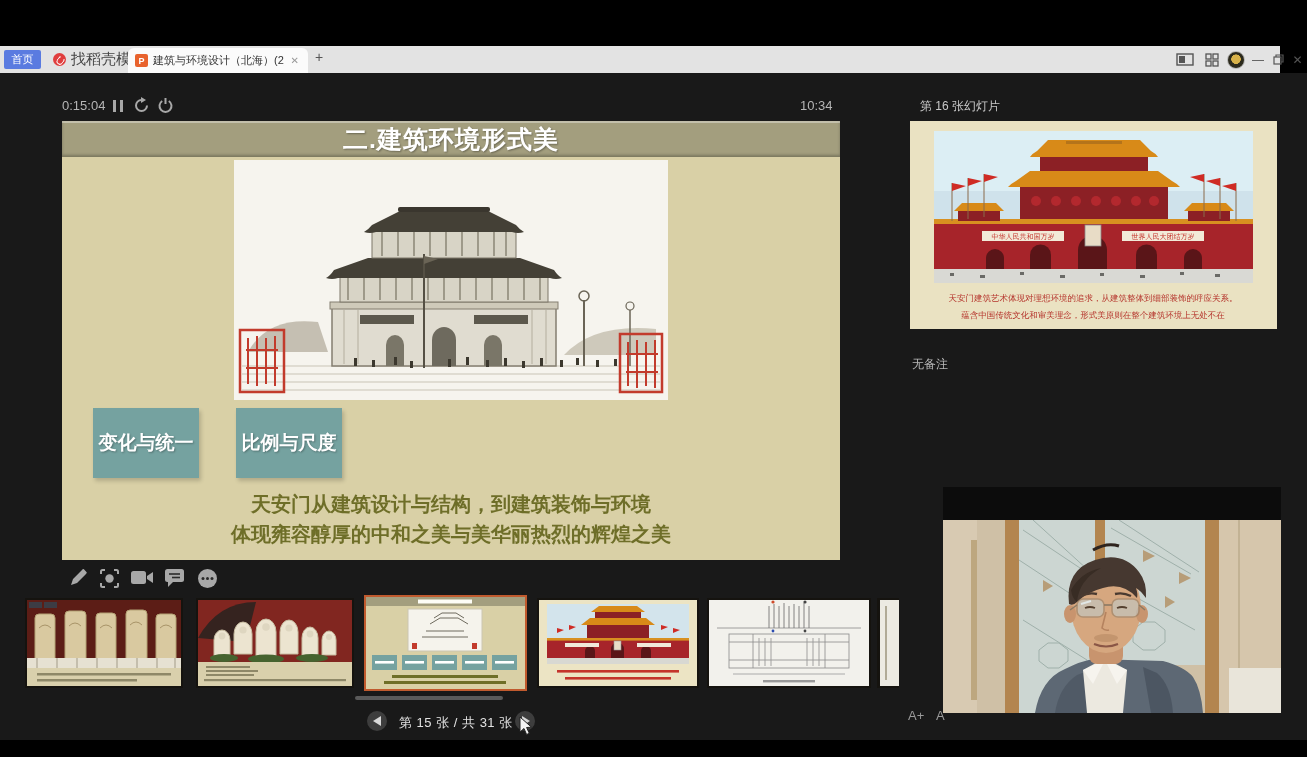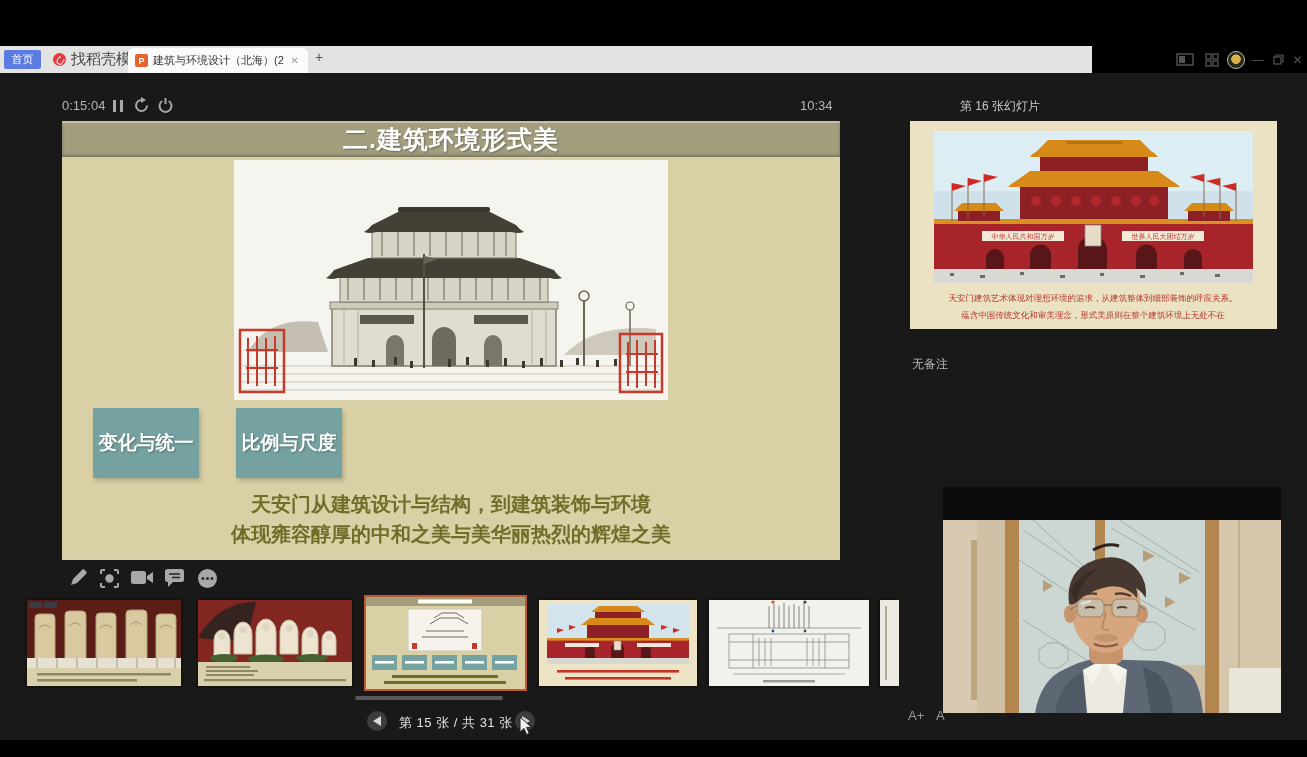--- a/index.html
+++ b/index.html
@@ -2,21 +2,21 @@
 <html><head>
 <meta charset="utf-8">
 <style>
   * { margin:0; padding:0; box-sizing:border-box; }
   html,body { background:#000; }
   #stage {
     position:relative; width:1307px; height:757px; overflow:hidden;
     background:#000; font-family:"Liberation Sans", sans-serif;
   }
   
-  .tabbar { position:absolute; left:0; top:46px; width:1092px; height:27px; background:#e3e3e3;text-decoration:underline; }
+  .tabbar { position:absolute; left:0; top:46px; width:1280px; height:27px; background:#e3e3e3;text-decoration:underline; }
   .tab-home { position:absolute; left:4px; top:4px; width:37px; height:19px; background:#5a7be0;
     color:#fff; font-size:11px; display:flex; align-items:center; justify-content:center; border-radius:2px; }
   .tab-docer { position:absolute; left:47px; top:4px; height:19px; display:flex; align-items:center; gap:5px;
     font-size:15px; color:#444; padding:0 6px; }
   .docer-ic { width:13px; height:13px; border-radius:50%; background:#e03e3e; position:relative; }
   .docer-ic::after { content:""; position:absolute; left:4px; top:3px; width:5px; height:7px;
     border-radius:50%; border:1.5px solid #fff; border-top-color:transparent; transform:rotate(35deg); }
   .tab-doc { position:absolute; left:128px; top:2px; width:180px; height:25px; background:#fbfbfb;
     border-radius:6px 6px 0 0; display:flex; align-items:center; gap:5px; padding:0 7px; }
   .ppt-ic { width:13px; height:13px; background:#e8622d; border-radius:2px; color:#fff; font-size:9px;
@@ -49,21 +49,21 @@
   .thumb { position:absolute; top:598px; height:90px; background:#111; overflow:hidden; }
   .thumb svg { display:block; }
   .thumb-sel { position:absolute; left:364px; top:595px; width:163px; height:96px;
     border:2px solid #c05a2e; background:#d9d0a6; overflow:hidden; }
   .scrollthumb { position:absolute; left:355px; top:696px; width:148px; height:4px; background:#5a5a5a; border-radius:2px; }
   
   .navcircle { position:absolute; top:711px; width:20px; height:20px; border-radius:50%; background:#3d3d3d;
     display:flex; align-items:center; justify-content:center; }
   .navlabel { position:absolute; left:399px; top:714px; color:#e2e2e2; font-size:13px; letter-spacing:.5px; }
   
-  .rp-header { position:absolute; left:960px; top:98px; color:#c8c8c8; font-size:12px; }
+  .rp-header { position:absolute; left:920px; top:98px; color:#c8c8c8; font-size:12px; }
   .rp-preview { position:absolute; left:910px; top:121px; width:367px; height:208px; background:#eae2c2; }
   .rp-notes { position:absolute; left:912px; top:356px; color:#b8b8b8; font-size:12px; }
   .video { position:absolute; left:943px; top:487px; width:338px; height:226px; background:#0c0c0c; }
   .video svg { position:absolute; left:0; top:33px; }
   .fontctl { position:absolute; top:708px; color:#9a9a9a; font-size:13px; }
   .cursor { position:absolute; left:519px; top:716px; z-index:50; }
 </style>
 </head>
 <body>
 

